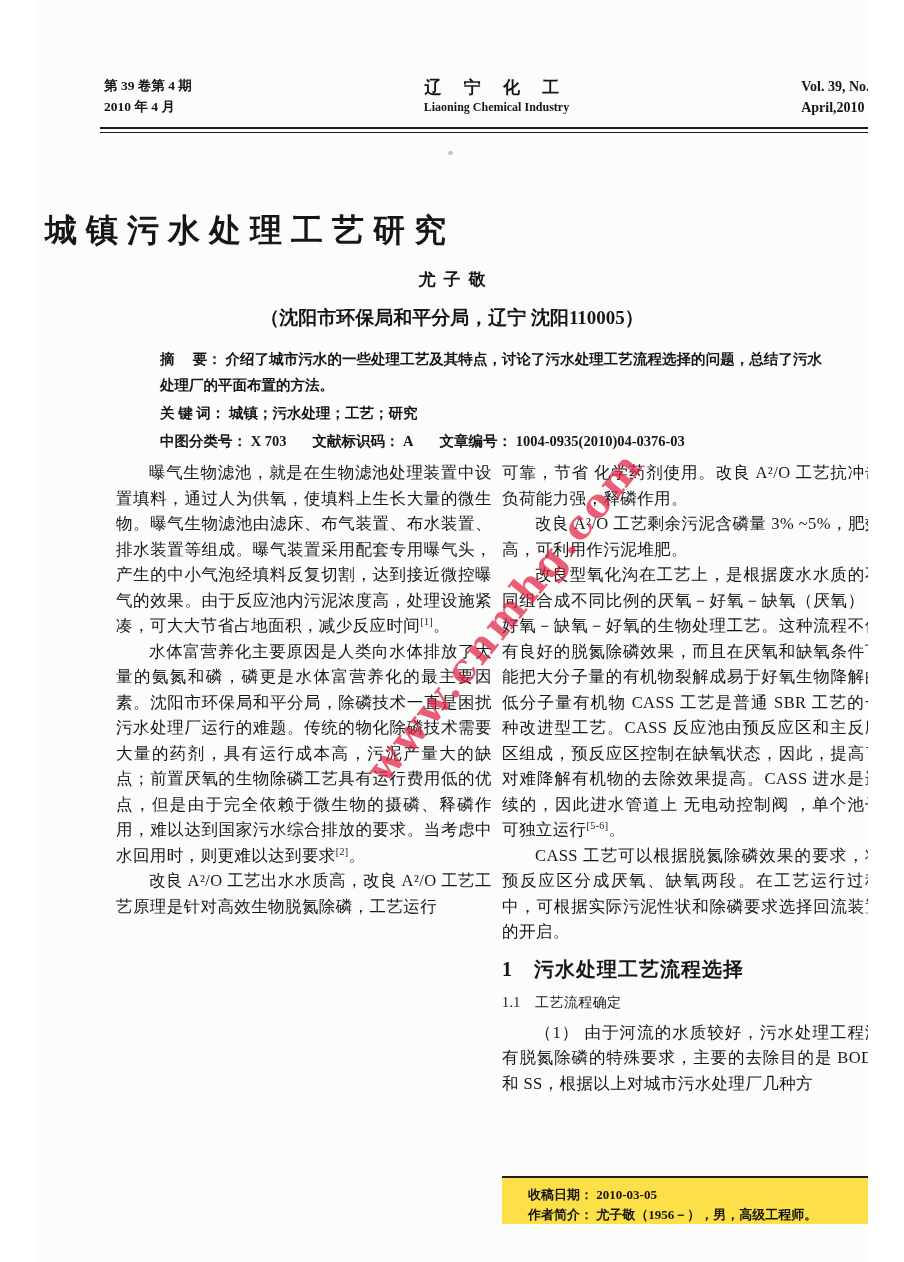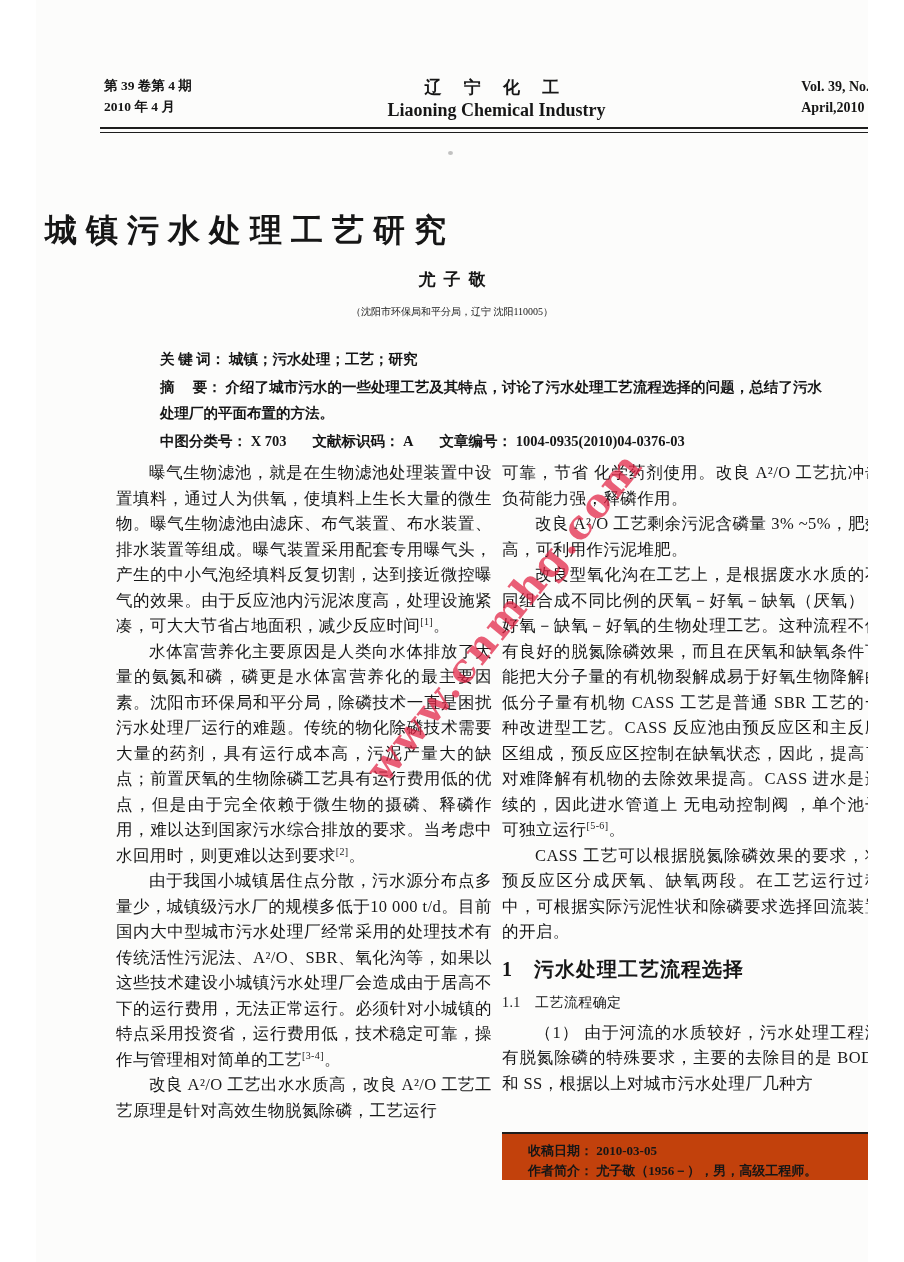--- a/index.html
+++ b/index.html
@@ -9,40 +9,40 @@
     font-family:"Liberation Serif","DejaVu Serif",serif; color:#161616;
   }
   
   .journal-header {
     position:absolute; top:76px; left:68px; width:776px;
     display:flex; justify-content:space-between; align-items:flex-start;
   }
   .jh-left  { font-size:13.5px; font-weight:700; line-height:1.55; white-space:pre-line; }
   .jh-center{ text-align:center; }
   .jh-center .cn { font-size:17px; font-weight:700; letter-spacing:9px; }
-  .jh-center .en { font-size:18px; font-weight:700; margin-top:1px; }
+  .jh-center .en { font-size:12px; font-weight:700; margin-top:1px; }
   .jh-right { text-align:left; font-size:14px; font-weight:700; line-height:1.5; }
   .rule-double {
     position:absolute; top:127px; left:64px; width:782px; height:3px;
     border-top:2.5px solid #1d1d1d; border-bottom:1.5px solid #1d1d1d;
   }
   .speck { position:absolute; top:151px; left:412px; width:5px; height:4px;
     background:#8f8f8f; opacity:.55; border-radius:50%; }
   
   .article-title {
     position:absolute; top:188px; left:0; width:100%; text-align:left;
     font-size:32px; font-weight:700; letter-spacing:9px; text-indent:9px;
   }
   .author-name {
     position:absolute; top:268px; left:0; width:100%; text-align:center;
     font-size:17px; font-weight:600; letter-spacing:8px; text-indent:8px;
   }
   .affiliation {
     position:absolute; top:305px; left:0; width:100%; text-align:center;
-    font-size:10px; font-weight:400;
+    font-size:19px; font-weight:700;
   }
   
   .abstract {
     position:absolute; top:346px; left:124px; width:662px;
     font-size:14.5px; line-height:1.8; font-weight:600;
   }
   .abstract p { margin:0 0 2px 0; text-align:justify; }
   .lbl { font-weight:700; }
   .meta-gap { display:inline-block; width:26px; }
   
@@ -52,22 +52,22 @@
   }
   .col-left  { left:80px;  width:376px; max-height:702px; overflow:hidden; }
   .col-right { left:466px; width:380px; max-height:658px; overflow:hidden; }
   .col p { margin:0; text-indent:2em;font-family:Liberation Serif, serif; }
   .col p.no-indent { text-indent:0; }
   sup { font-size:10px; line-height:0; }
   .section-h1 { font-size:20px; font-weight:700; margin:12px 0 8px 0; text-indent:0; letter-spacing:1px; }
   .section-h2 { font-size:14px; font-weight:400; margin:0 0 4px 0; text-indent:0; }
   
   .footnote {
-    position:absolute; left:466px; top:1132px; width:380px;
-    font-size:13px; line-height:1.5; background:#c2410c;
+    position:absolute; left:466px; top:1176px; width:380px;
+    font-size:13px; line-height:1.5; background:#fde047;
   }
   .footnote-rule { border-top:2px solid #1d1d1d; margin-bottom:7px; }
   .fn-row { padding-left:26px; font-weight:600; }
   
   .watermark {
     position:absolute; left:468px; top:616px;
     transform:translate(-50%,-50%) rotate(-51deg);
     font-family:"DejaVu Serif","Liberation Serif",serif;
     font-size:40px; font-weight:700; letter-spacing:3px; white-space:nowrap;
     color:rgba(226,33,66,0.72); pointer-events:none;
@@ -91,29 +91,28 @@
     </div>
   </div>
   <div class="rule-double"></div>
   <div class="speck"></div>
 
   <h1 class="article-title">城镇污水处理工艺研究</h1>
   <div class="author-name">尤子敬</div>
   <div class="affiliation">（沈阳市环保局和平分局，辽宁 沈阳110005）</div>
 
   <div class="abstract">
+    <p><span class="lbl">摘　 要：</span><span> 介绍了城市污水的一些处理工艺及其特点，讨论了污水处理工艺流程选择的问题，总结了污水处理厂的平面布置的方法。</span></p>
     <p><span class="lbl">关 键 词：</span><span> 城镇；污水处理；工艺；研究</span></p>
-    <p><span class="lbl">摘　 要：</span><span> 介绍了城市污水的一些处理工艺及其特点，讨论了污水处理工艺流程选择的问题，总结了污水处理厂的平面布置的方法。</span></p>
     <p class="meta-line"><span class="lbl">中图分类号：</span><span> X 703</span><span class="meta-gap"></span><span class="lbl">文献标识码：</span><span> A</span><span class="meta-gap"></span><span class="lbl">文章编号：</span><span> 1004-0935(2010)04-0376-03</span></p>
   </div>
 
   <div class="col col-left">
     <p><span>曝气生物滤池，就是在生物滤池处理装置中设置填料，通过人为供氧，使填料上生长大量的微生物。曝气生物滤池由滤床、布气装置、布水装置、排水装置等组成。曝气装置采用配套专用曝气头，产生的中小气泡经填料反复切割，达到接近微控曝气的效果。由于反应池内污泥浓度高，处理设施紧凑，可大大节省占地面积，减少反应时间</span><sup>[1]</sup><span>。</span></p>
     <p><span>水体富营养化主要原因是人类向水体排放了大量的氨氮和磷，磷更是水体富营养化的最主要因素。沈阳市环保局和平分局，除磷技术一直是困扰污水处理厂运行的难题。传统的物化除磷技术需要大量的药剂，具有运行成本高，污泥产量大的缺点；前置厌氧的生物除磷工艺具有运行费用低的优点，但是由于完全依赖于微生物的摄磷、释磷作用，难以达到国家污水综合排放的要求。当考虑中水回用时，则更难以达到要求</span><sup>[2]</sup><span>。</span></p>
-    <p><span>由于我国小城镇居住点分散，污水源分布点多量少，城镇级污水厂的规模多低于10 000 t/d。目前国内大中型城市污水处理厂经常采用的处理技术有传统活性污泥法、A²/O、SBR、氧化沟等，如果以这些技术建设小城镇污水处理厂会造成由于居高不下的运行费用，无法正常运行。必须针对小城镇的特点采用投资省，运行费用低，技术稳定可靠，操作与管理相对简单的工艺</span><sup>[3-4]</sup><span>。</span></p>
     <p>改良 A²/O 工艺出水水质高，改良 A²/O 工艺工艺原理是针对高效生物脱氮除磷，工艺运行</p>
   </div>
 
   <div class="col col-right">
     <p class="no-indent">可靠，节省 化学药剂使用。改良 A²/O 工艺抗冲击负荷能力强，释磷作用。</p>
     <p>改良 A²/O 工艺剩余污泥含磷量 3% ~5%，肥效高，可利用作污泥堆肥。</p>
     <p><span>改良型氧化沟在工艺上，是根据废水水质的不同组合成不同比例的厌氧－好氧－缺氧（厌氧）－好氧－缺氧－好氧的生物处理工艺。这种流程不但有良好的脱氮除磷效果，而且在厌氧和缺氧条件下能把大分子量的有机物裂解成易于好氧生物降解的低分子量有机物 CASS 工艺是普通 SBR 工艺的一种改进型工艺。CASS 反应池由预反应区和主反应区组成，预反应区控制在缺氧状态，因此，提高了对难降解有机物的去除效果提高。CASS 进水是连续的，因此进水管道上 无电动控制阀 ，单个池子可独立运行</span><sup>[5-6]</sup><span>。</span></p>
     <p>CASS 工艺可以根据脱氮除磷效果的要求，将预反应区分成厌氧、缺氧两段。在工艺运行过程中，可根据实际污泥性状和除磷要求选择回流装置的开启。</p>
     <h2 class="section-h1">1　污水处理工艺流程选择</h2>
     <h3 class="section-h2">1.1　工艺流程确定</h3>

